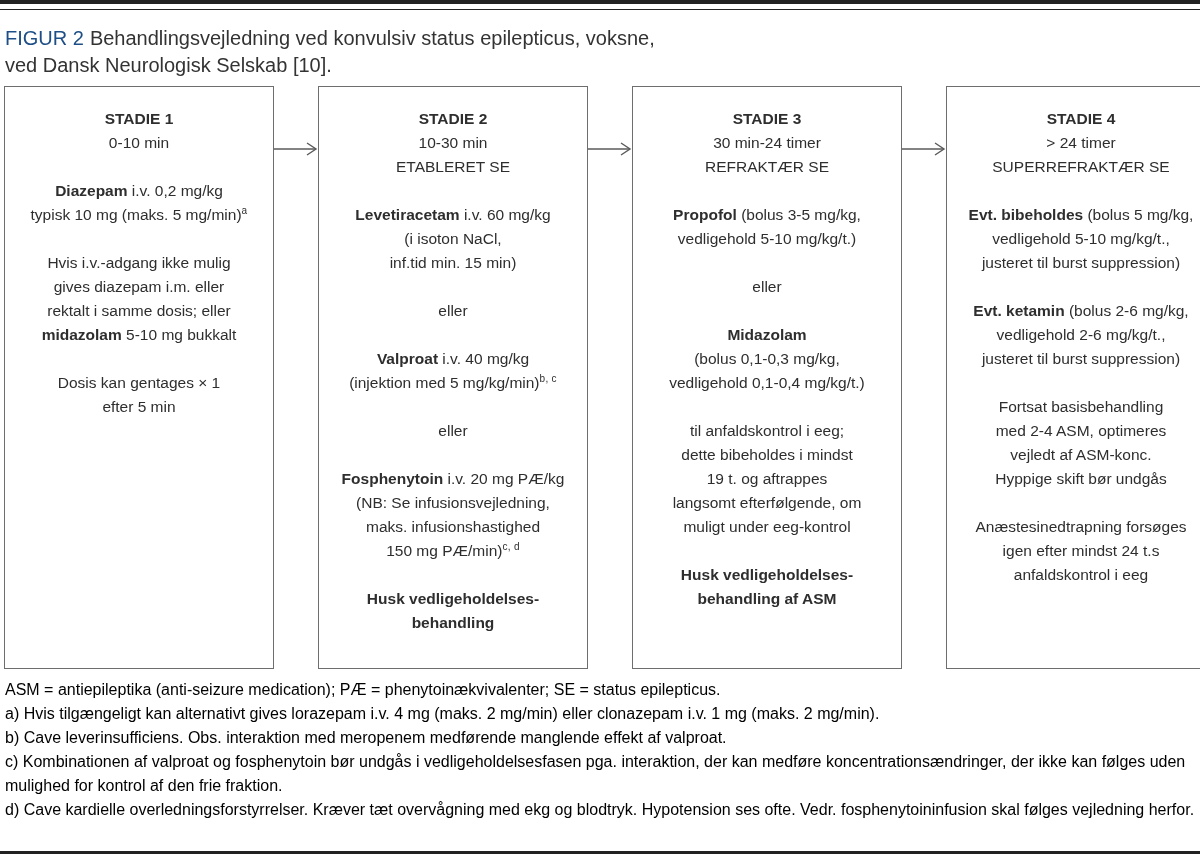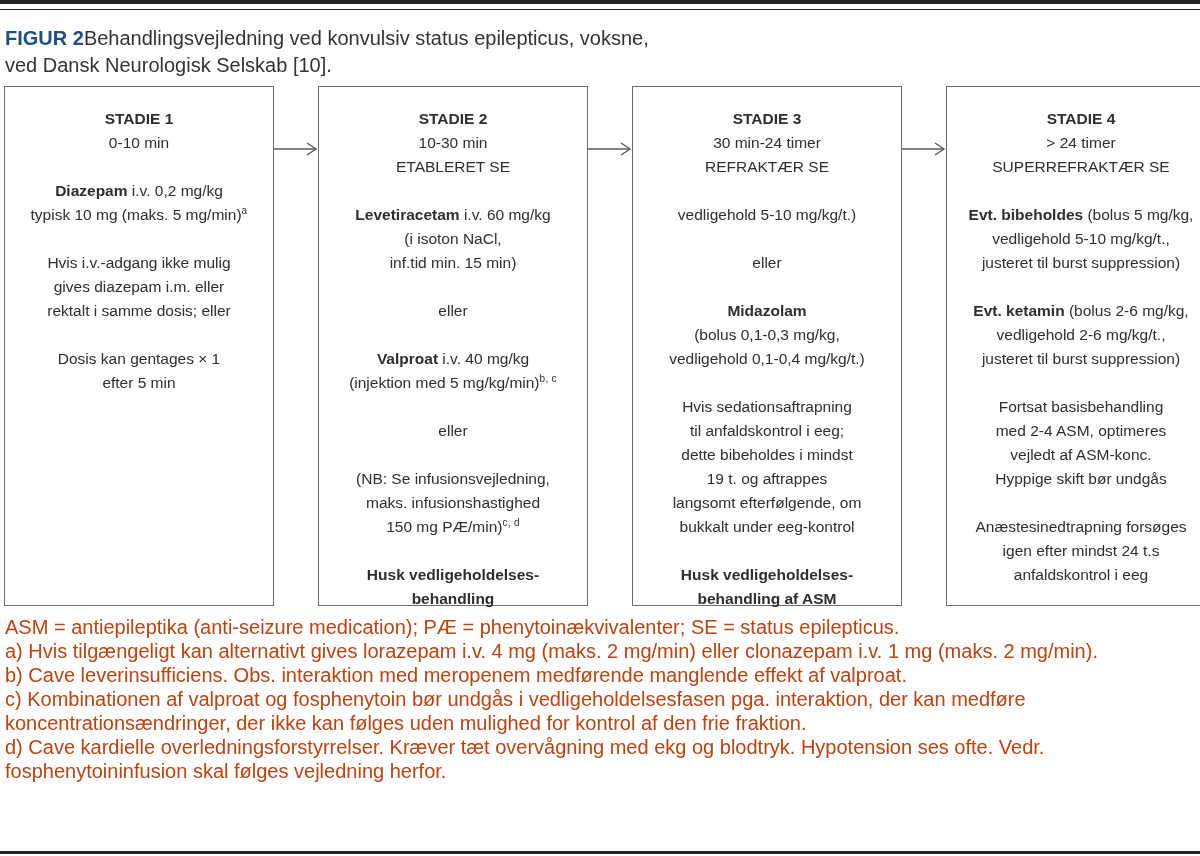--- a/index.html
+++ b/index.html
@@ -15,45 +15,45 @@
     width:1200px;height:856px;position:relative;
     font-family:"Liberation Sans", sans-serif;
     color:var(--text);
     overflow:hidden;
   }
   .rule-thick{height:4px;background:var(--rule);}
   .rule-thin{height:1px;background:var(--rule);margin-top:5px;}
   .rule-bottom{position:absolute;left:0;right:0;bottom:2px;height:3px;background:var(--rule);}
 
   .title{margin:15px 5px 0 5px;font-size:20px;line-height:27px;color:#333;}
-  .fig-label{color:var(--accent);font-weight:bold;}
+  .fig-label{color:var(--accent);font-weight:normal;margin-right:6px;}
 
   .stages-row{
     display:flex;justify-content:space-between;align-items:stretch;
-    margin:7px 4px 0 4px;height:520px;
+    margin:7px 4px 0 4px;height:583px;
   }
   .stage-box{
     width:270px;flex:0 0 270px;
     border:1px solid var(--box-border);
     padding:20px 4px 10px 4px;
     text-align:center;
     font-size:15.5px;line-height:24px;
     background:#fff;
   }
   .stage-box .line{white-space:nowrap;}
   .stage-box .b{font-weight:bold;}
   .stage-box .i{}
   .stage-box sup{font-size:10px;line-height:0;letter-spacing:.3px;}
 
   .arrow{
     flex:1 1 auto;display:flex;justify-content:center;align-items:flex-start;
     margin-top:55px;
   }
 
-  .footnotes{margin:9px 5px 0 5px;font-size:20px;line-height:24px;color:#c2410c;}
+  .footnotes{margin:9px 5px 0 5px;font-size:16px;line-height:24px;color:#000000;}
 </style>
 </head>
 <body>
 
 <div class="rule-thick"></div>
 <div class="rule-thin"></div>
 
 <div class="title">
   <span class="fig-label">FIGUR 2</span><span>Behandlingsvejledning ved konvulsiv status epilepticus, voksne,</span>
   <div>ved Dansk Neurologisk Selskab [10].</div>
@@ -63,20 +63,21 @@
     <div class="stage-box">
       <div class="line"><span class="b">STADIE 1</span></div>
       <div class="line"><span>0-10 min</span></div>
       <div class="line">&nbsp;</div>
       <div class="line"><span class="b">Diazepam</span><span> i.v. 0,2 mg/kg</span></div>
       <div class="line"><span>typisk 10 mg (maks. 5 mg/min)</span><sup>a</sup></div>
       <div class="line">&nbsp;</div>
       <div class="line"><span>Hvis i.v.-adgang ikke mulig</span></div>
       <div class="line"><span>gives diazepam i.m. eller</span></div>
       <div class="line"><span>rektalt i samme dosis; eller</span></div>
+      <div class="line"><span class="b">midazolam</span><span> 5-10 mg bukkalt</span></div>
       <div class="line">&nbsp;</div>
       <div class="line"><span>Dosis kan gentages × 1</span></div>
       <div class="line"><span>efter 5 min</span></div>
     </div>
     <div class="arrow">
       <svg width="44" height="16" viewBox="0 0 44 16">
         <path d="M0 8 H42" stroke="#5a5a5a" stroke-width="1.4" fill="none"></path>
         <path d="M33 2 L42 8 L33 14" stroke="#5a5a5a" stroke-width="1.4" fill="none"></path>
       </svg>
     </div>
@@ -89,52 +90,53 @@
       <div class="line"><span>(i isoton NaCl,</span></div>
       <div class="line"><span>inf.tid min. 15 min)</span></div>
       <div class="line">&nbsp;</div>
       <div class="line"><span class="i">eller</span></div>
       <div class="line">&nbsp;</div>
       <div class="line"><span class="b">Valproat</span><span> i.v. 40 mg/kg</span></div>
       <div class="line"><span>(injektion med 5 mg/kg/min)</span><sup>b, c</sup></div>
       <div class="line">&nbsp;</div>
       <div class="line"><span class="i">eller</span></div>
       <div class="line">&nbsp;</div>
+      <div class="line"><span class="b">Fosphenytoin</span><span> i.v. 20 mg PÆ/kg</span></div>
       <div class="line"><span>(NB: Se infusionsvejledning,</span></div>
       <div class="line"><span>maks. infusionshastighed</span></div>
       <div class="line"><span>150 mg PÆ/min)</span><sup>c, d</sup></div>
       <div class="line">&nbsp;</div>
       <div class="line"><span class="b">Husk vedligeholdelses-</span></div>
       <div class="line"><span class="b">behandling</span></div>
     </div>
     <div class="arrow">
       <svg width="44" height="16" viewBox="0 0 44 16">
         <path d="M0 8 H42" stroke="#5a5a5a" stroke-width="1.4" fill="none"></path>
         <path d="M33 2 L42 8 L33 14" stroke="#5a5a5a" stroke-width="1.4" fill="none"></path>
       </svg>
     </div>
     <div class="stage-box">
       <div class="line"><span class="b">STADIE 3</span></div>
       <div class="line"><span>30 min-24 timer</span></div>
       <div class="line"><span>REFRAKTÆR SE</span></div>
       <div class="line">&nbsp;</div>
+      <div class="line"><span class="b">Propofol</span><span> (bolus 3-5 mg/kg,</span></div>
       <div class="line"><span>vedligehold 5-10 mg/kg/t.)</span></div>
       <div class="line">&nbsp;</div>
       <div class="line"><span class="i">eller</span></div>
       <div class="line">&nbsp;</div>
       <div class="line"><span class="b">Midazolam</span></div>
       <div class="line"><span>(bolus 0,1-0,3 mg/kg,</span></div>
       <div class="line"><span>vedligehold 0,1-0,4 mg/kg/t.)</span></div>
       <div class="line">&nbsp;</div>
-      <div class="line"><span>Hvis sedationsaftrapning</span></div>
       <div class="line"><span>til anfaldskontrol i eeg;</span></div>
       <div class="line"><span>dette bibeholdes i mindst</span></div>
       <div class="line"><span>19 t. og aftrappes</span></div>
       <div class="line"><span>langsomt efterfølgende, om</span></div>
-      <div class="line"><span>bukkalt under eeg-kontrol</span></div>
+      <div class="line"><span>muligt under eeg-kontrol</span></div>
       <div class="line">&nbsp;</div>
       <div class="line"><span class="b">Husk vedligeholdelses-</span></div>
       <div class="line"><span class="b">behandling af ASM</span></div>
     </div>
     <div class="arrow">
       <svg width="44" height="16" viewBox="0 0 44 16">
         <path d="M0 8 H42" stroke="#5a5a5a" stroke-width="1.4" fill="none"></path>
         <path d="M33 2 L42 8 L33 14" stroke="#5a5a5a" stroke-width="1.4" fill="none"></path>
       </svg>
     </div>

